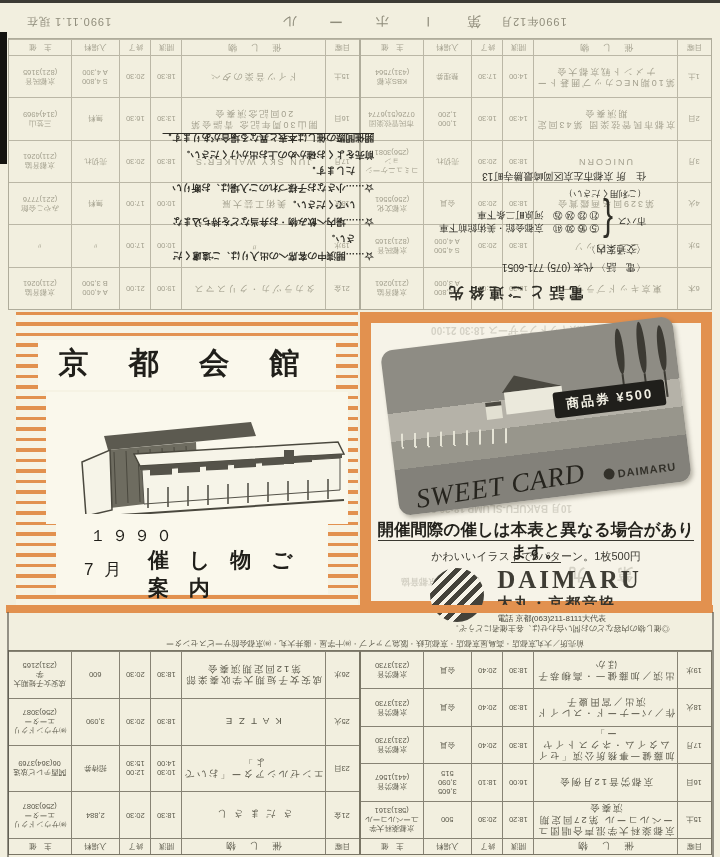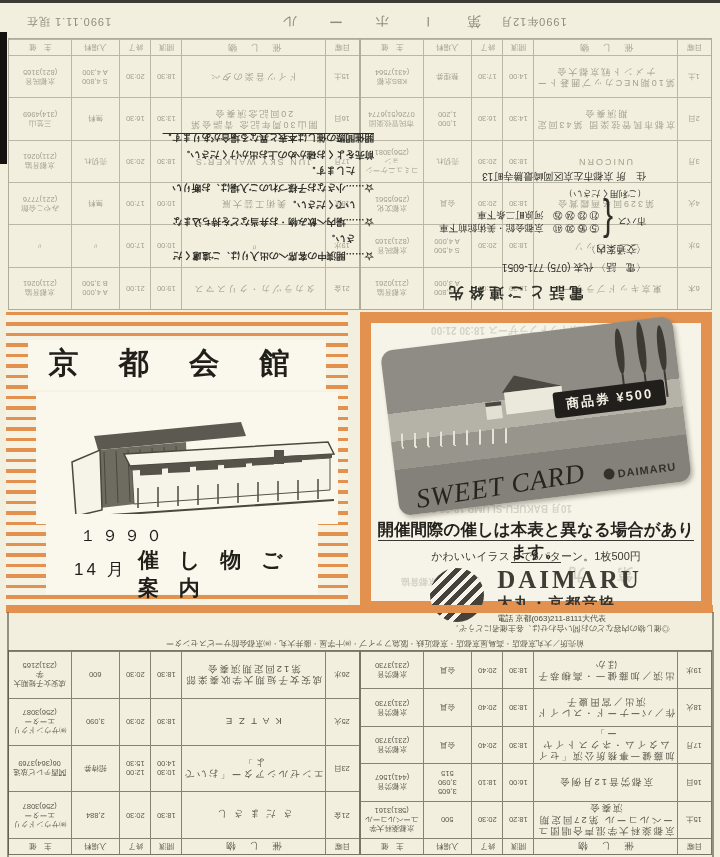--- a/index.html
+++ b/index.html
@@ -34,21 +34,21 @@
          color:#2e2d26;font-size:9.5px;font-weight:bold;line-height:1.78;}
   .notes .ul{text-decoration:underline;}
   .contact{left:382px;top:56px;width:264px;height:246px;transform:rotate(180deg);
            color:#2e2d26;}
   .contact .hd{font-size:15px;font-weight:bold;letter-spacing:5px;text-align:center;margin-bottom:9px;}
   .contact .ln{font-size:10px;margin:4px 0;}
   .busrow{display:flex;align-items:center;font-size:9.5px;margin:2px 0;}
   .brace{font-size:30px;font-weight:normal;transform:scaleY(1.4);margin:0 4px;}
   .title-strip span{color:#8f8c7b;font-size:11px;letter-spacing:1px;}
   
-  .panelL{left:6px;top:312px;width:342px;height:300px;background:#f6f3e4;}
+  .panelL{left:16px;top:312px;width:342px;height:300px;background:#f6f3e4;}
   .stripes{position:absolute;left:0;top:0;right:0;bottom:0;
     background:repeating-linear-gradient(180deg,#e2914f 0 3.5px,rgba(0,0,0,0) 3.5px 10.5px);}
   .wbox{position:absolute;background:#faf8ec;}
   .kaikan-title{font-size:30px;font-weight:bold;letter-spacing:16px;color:#201f1a;
      text-align:center;line-height:46px;}
   .cv1990{font-size:16px;letter-spacing:6px;color:#201f1a;}
   .cvcap{font-size:21px;font-weight:bold;letter-spacing:7px;color:#201f1a;}
   .cvmonth{font-size:17px;letter-spacing:3px;color:#201f1a;}
   .panelR{left:360px;top:312px;width:352px;height:300px;background:#f6f3e8;
           border:11px solid #e2914f;box-sizing:border-box;}
@@ -474,21 +474,21 @@
             <line x1="282" y1="87" x2="282" y2="107"></line>
         </g>
         <rect x="238" y="58" width="10" height="14" fill="#55534a"></rect>
         <polygon points="36,70 64,58 66,118 40,124" fill="#f6f4e8" stroke="#4a483e" stroke-width="1.5"></polygon>
         <line x1="30" y1="126" x2="298" y2="108" stroke="#4a483e" stroke-width="2"></line>
       </svg>
     </div>
     <div class="wbox" style="left:40px;top:202px;width:272px;height:80px;">
       <span class="abs cv1990" style="left:34px;top:12px;">１９９０</span>
       <span class="abs cvcap" style="left:92px;top:32px;">催 し 物 ご 案 内</span>
-      <span class="abs cvmonth" style="left:28px;top:44px;">14 月</span>
+      <span class="abs cvmonth" style="left:28px;top:44px;">7 月</span>
     </div>
   </div>
 
   <div class="abs panelR">
     <div id="bleedR">
         <span class="abs r180 bleed" style="left: 60px; top: 0px; font-size: 10px;">東京キッドブラザース 18:30 21:00</span>
         <span class="abs r180 bleed" style="left: 40px; top: 178px; font-size: 10px;">10月 BAKUFU-SLUMP 18:30 20:30</span>
         <span class="abs r180 bleed" style="left: 190px; top: 240px; font-size: 16px; letter-spacing: 8px;">第　九</span>
         <span class="abs r180 bleed" style="left: 30px; top: 252px; font-size: 9px;">(211)0261 京都音協</span>
       </div>

